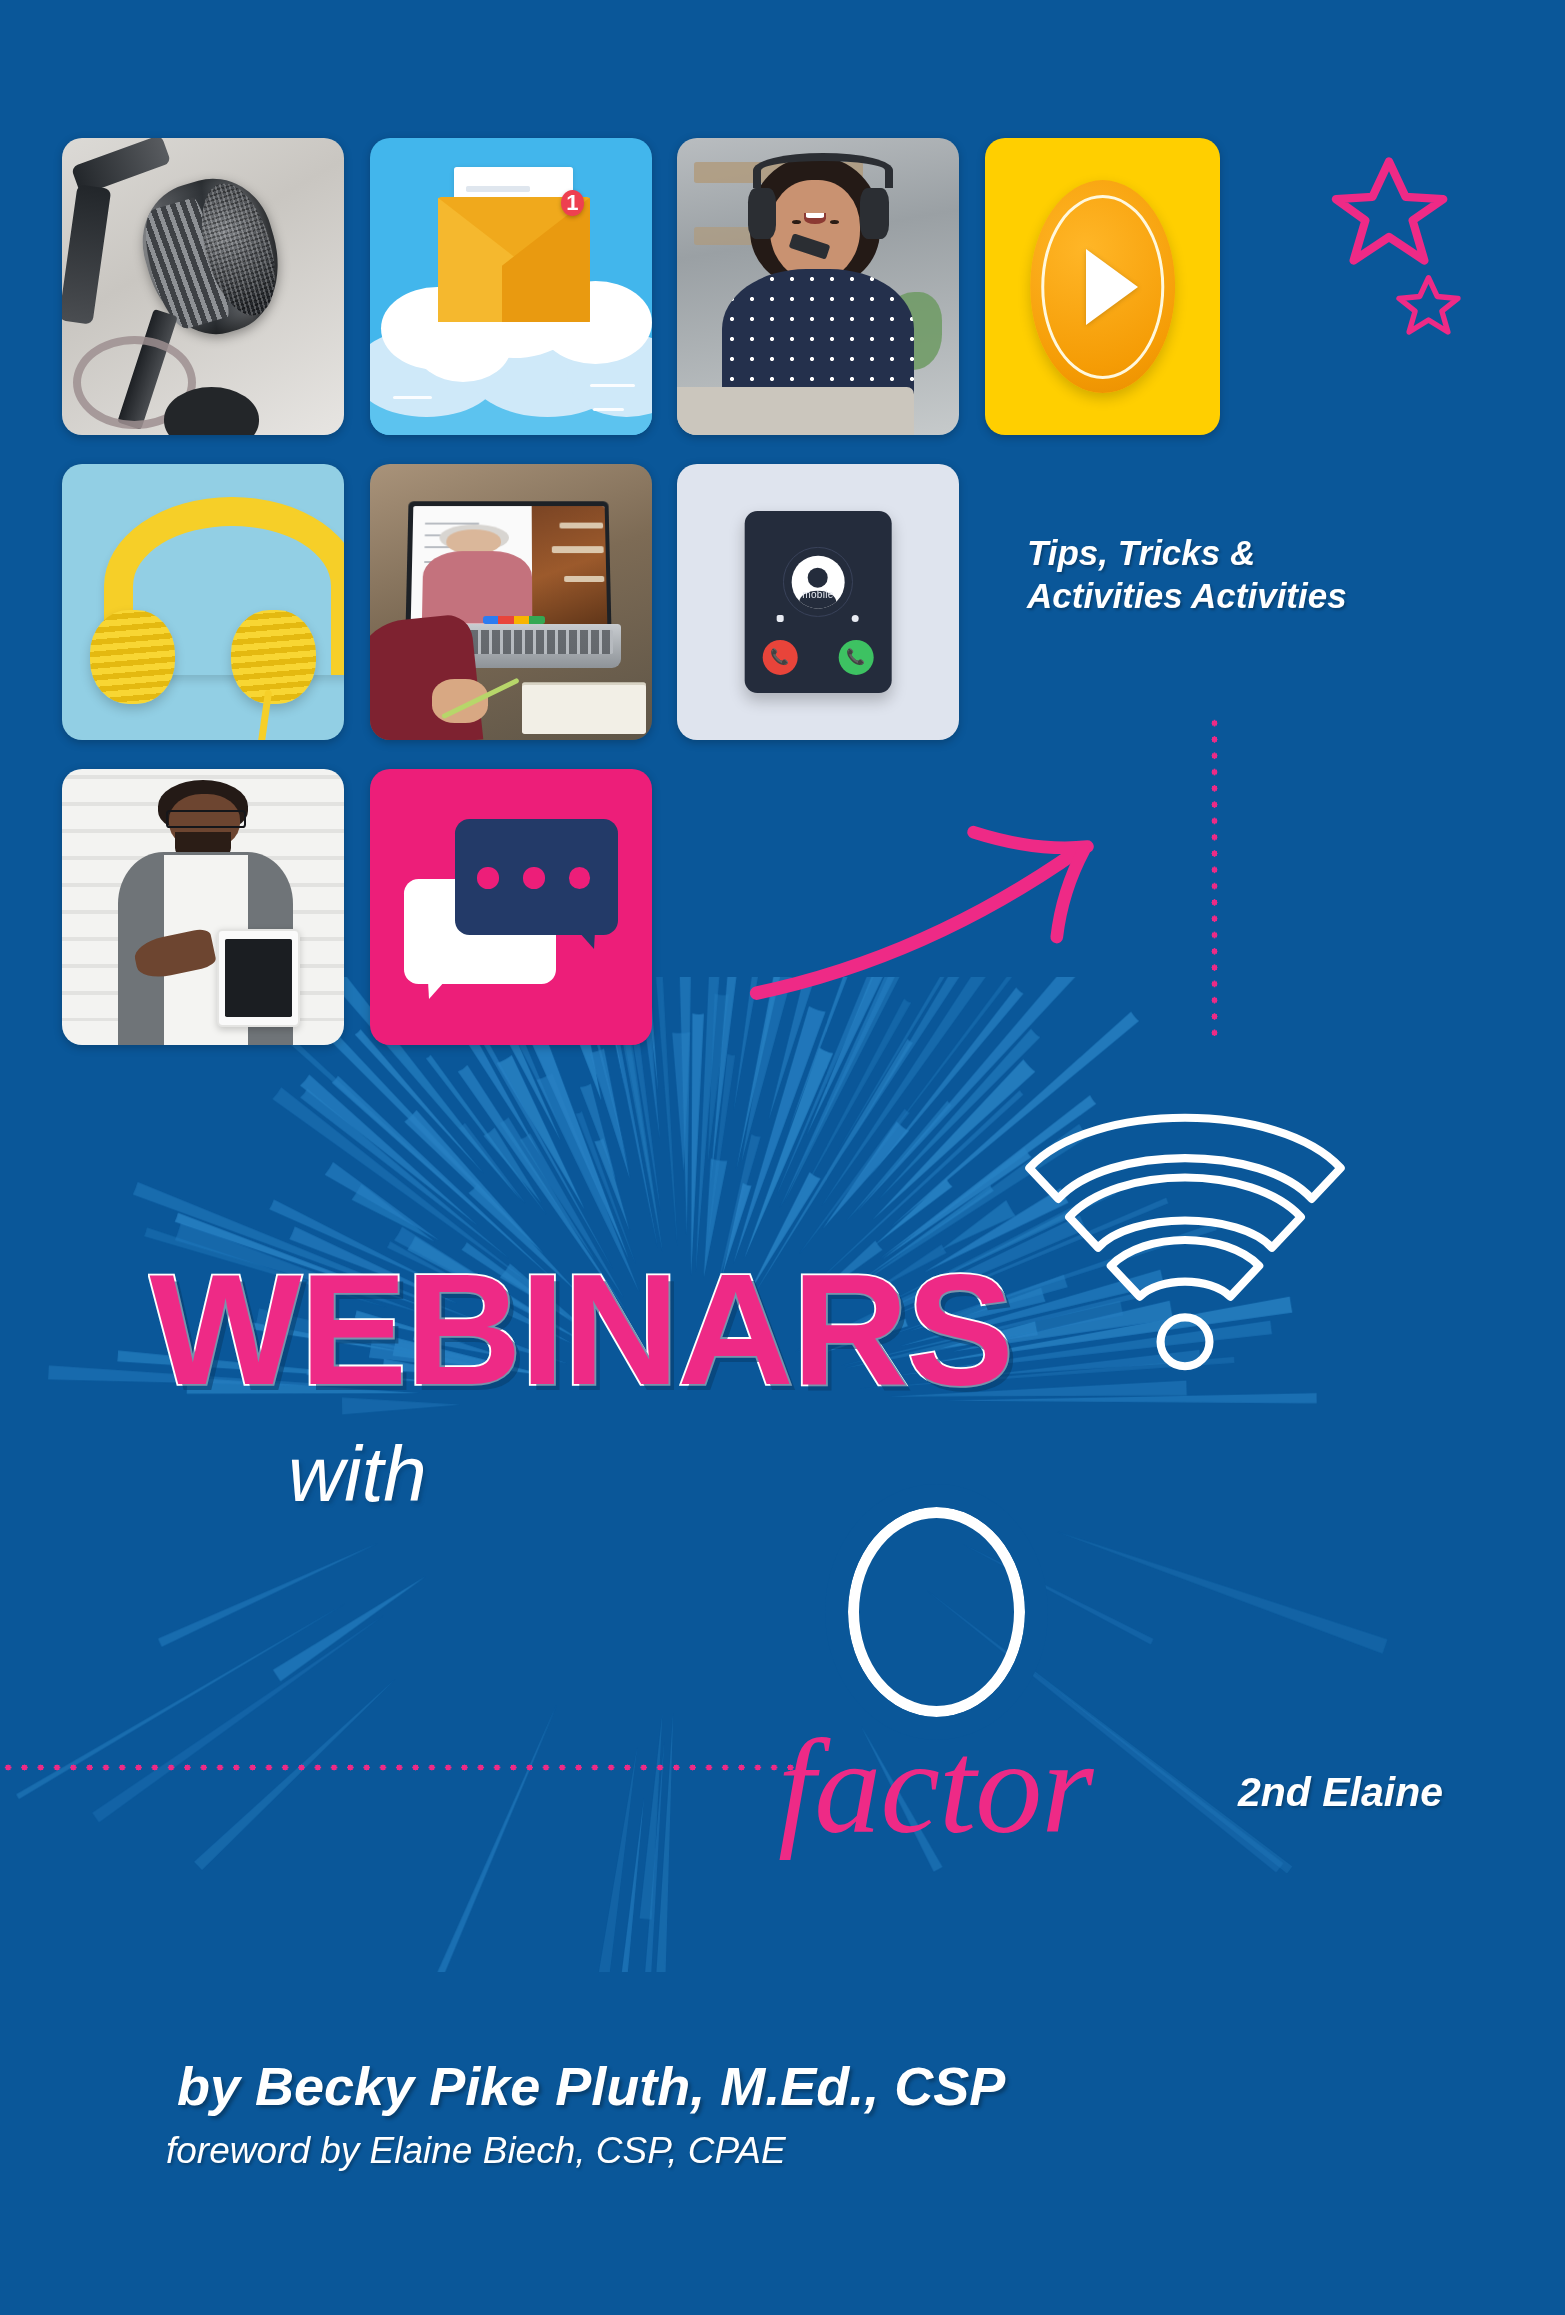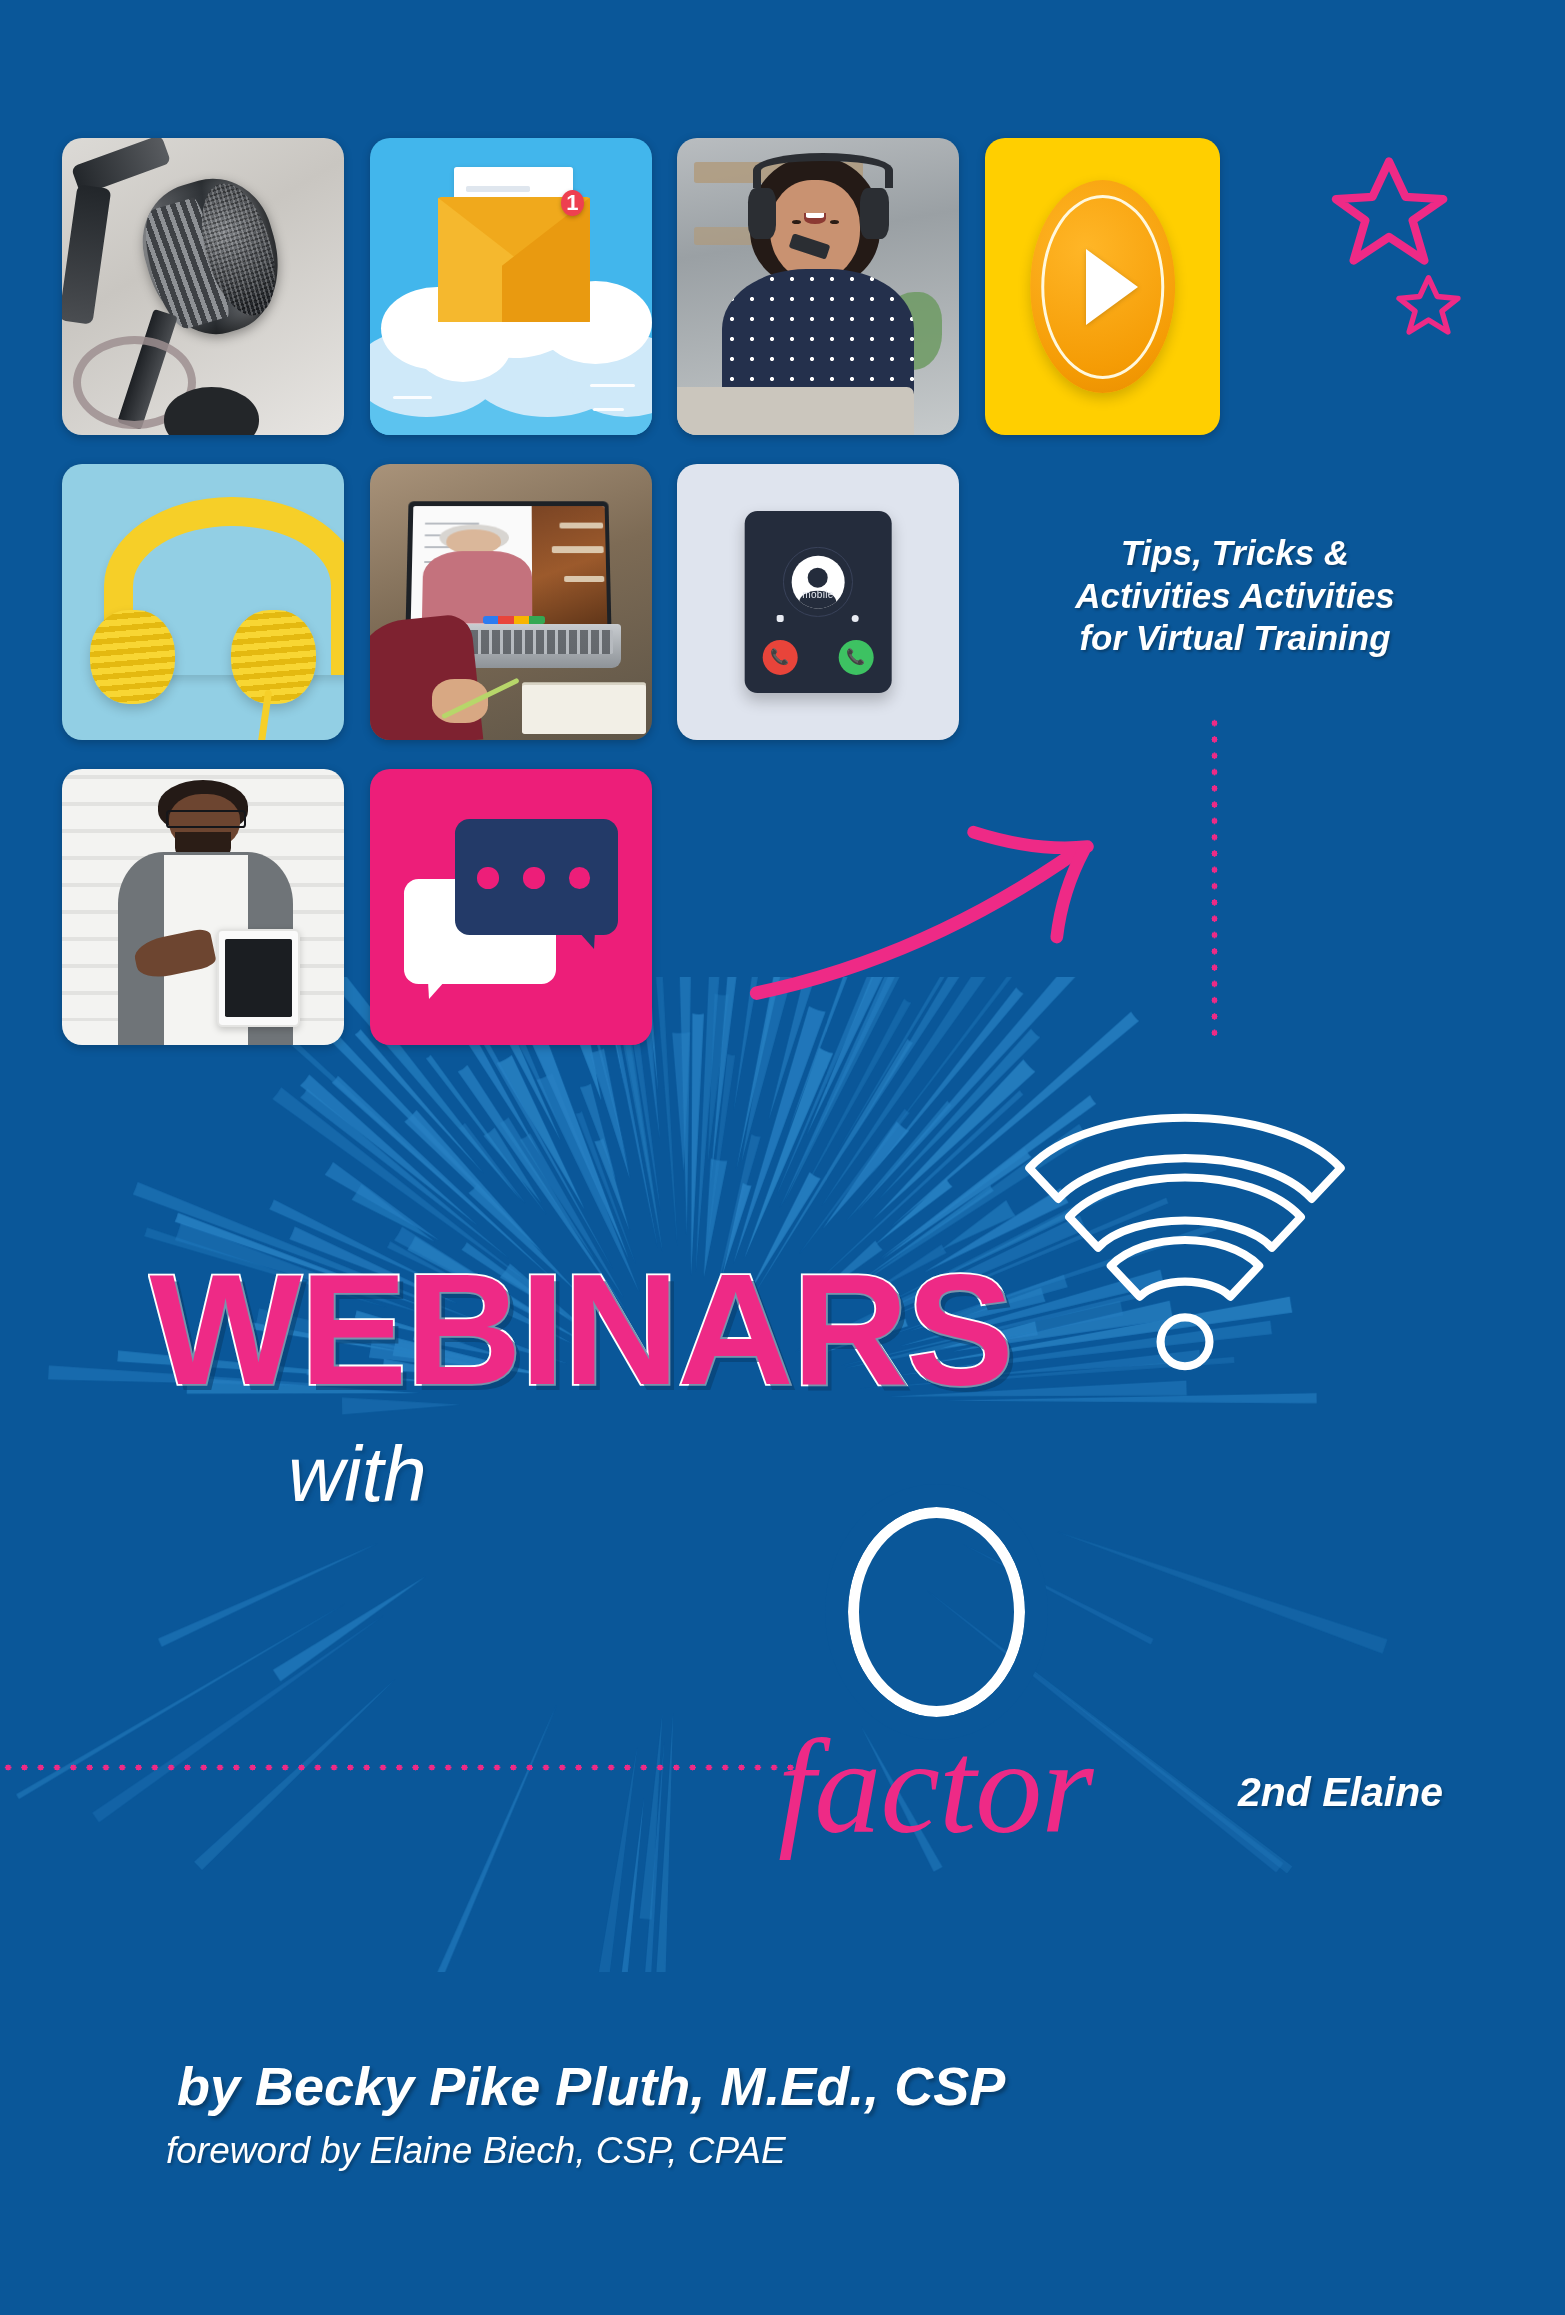--- a/index.html
+++ b/index.html
@@ -192,21 +192,21 @@
     background-image:radial-gradient(circle,#ee2a86 2.9px,transparent 3.1px);
     background-size:11px 16.3px;}
   .dots-h{position:absolute;left:0;top:1762px;width:796px;height:11px;
     background-image:radial-gradient(circle,#ee2a86 2.9px,transparent 3.1px);
     background-size:16.3px 11px;}
 
   
   .subtitle{
     position:absolute;left:1027px;top:532px;width:416px;
     color:#ffffff;font-style:italic;font-weight:700;font-size:35px;line-height:1.22;
-    text-align:center;text-shadow:1.8px 1.8px 2.7px rgba(0,0,0,.28);
+    text-shadow:1.8px 1.8px 2.7px rgba(0,0,0,.28);
     font-family:"Liberation Sans", sans-serif;
   }
 
   
   .wifi{position:absolute;left:1013px;top:1081px;width:344px;height:299px;}
 
   
   .title-webinars{
     position:absolute;left:158px;top:1239px;
     font-size:158px;font-weight:800;letter-spacing:-1.8px;
@@ -604,21 +604,20 @@
     <path d="M256 40 C300 54 344 60 382 56" fill="none" stroke="#ee2a86" stroke-width="14" stroke-linecap="round"></path>
     <path d="M378 60 C362 90 352 122 348 156" fill="none" stroke="#ee2a86" stroke-width="14" stroke-linecap="round"></path>
   </svg>
 
   <div class="dots-v"></div>
   <div class="dots-h"></div>
 
   <div class="subtitle">
     <div>Tips, Tricks &amp;</div>
     <div>Activities Activities</div>
-    <div>for Virtual Training</div>
   </div>
 
   <svg class="wifi" viewBox="0 0 380 330">
     <g fill="none" stroke="#ffffff" stroke-width="9" stroke-linejoin="round">
       <path d="M18 96 C86 22 294 22 362 96 L330 130 C276 70 104 70 50 130 Z"></path>
       <path d="M62 150 C116 92 264 92 318 150 L286 184 C250 144 130 144 94 184 Z"></path>
       <path d="M108 204 C146 166 234 166 272 204 L240 238 C218 216 162 216 140 238 Z"></path>
       <circle cx="190" cy="288" r="27"></circle>
     </g>
   </svg>

